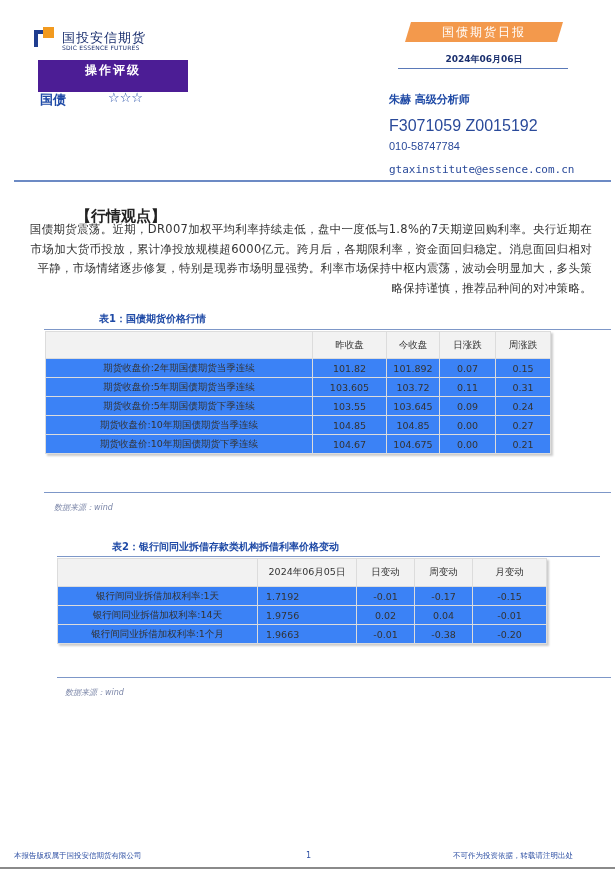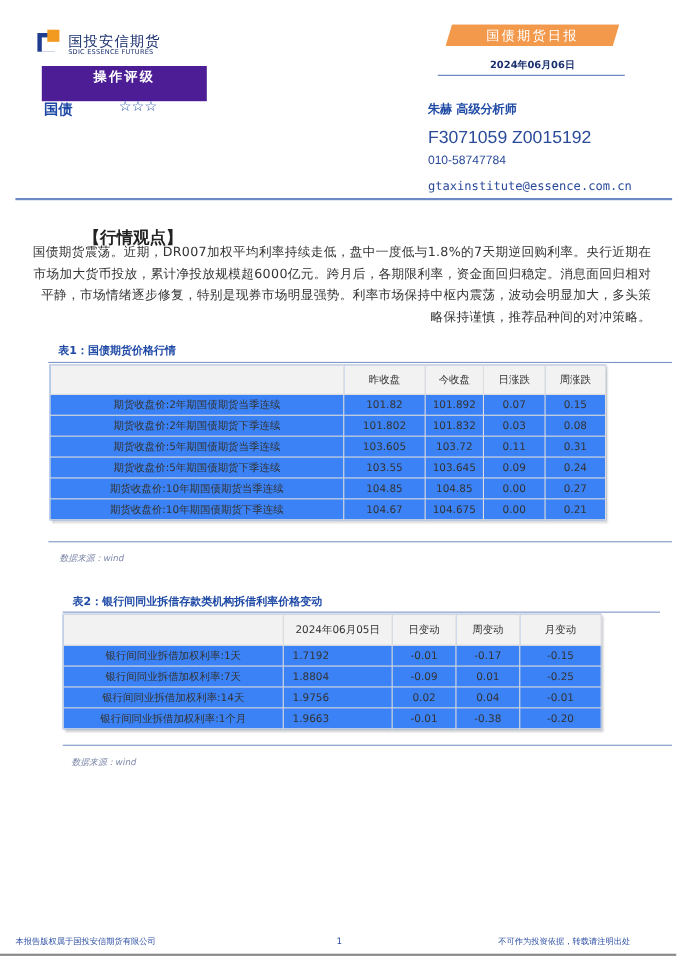--- a/index.html
+++ b/index.html
@@ -21,21 +21,21 @@
   .date-line { left:398px; top:68px; width:170px; height:1px; background:#5a79b8; }
   .analyst { left:389px; top:92px; font-size:11px; font-weight:bold; color:#1f4aa6; }
   .cert { left:389px; top:117px; font-size:16px; color:#2a4a9a; font-family:Liberation Sans, sans-serif; }
   .phone { left:389px; top:140px; font-size:11px; color:#2a4a9a; font-family:Liberation Sans, sans-serif; }
   .email { left:389px; top:163px; font-size:11px; color:#2a4a9a; font-family:"DejaVu Sans Mono", monospace; }
   .header-rule { left:14px; top:180px; width:597px; height:2px; background:#6c8ac4; }
   
   .view-heading { left:44px; top:207px; font-size:15px; font-weight:bold; color:#222;margin-left:32px; }
   .view-body { left:27px; top:220px; width:565px; font-size:11.5px; line-height:19.5px; color:#333; letter-spacing:0.3px;text-align:right; }
   
-  .tbl-caption { font-size:10px; font-weight:bold; color:#1f4aa6; }
+  .tbl-caption { font-size:10px; font-weight:bold; color:#1f4aa6;margin-left:46px; }
   .tbl-rule { height:1px; background:#7d97c8; }
   table.dt { border-collapse:collapse; position:absolute; font-size:9.5px; color:#333; box-shadow:2px 2px 2px #ccc; background:#3b82f6; }
   table.dt td, table.dt th { border:1px solid #dcdcdc; text-align:center; padding:0; font-weight:normal; }
   table.dt thead th { background:#f2f2f2; }
   .source { font-size:8px; font-style:italic; color:#7b86a8; }
   .footer-left { left:14px; top:851px; font-size:7.5px; color:#2d4fa3; }
   .footer-page { left:306px; top:851px; font-size:8px; color:#2d4fa3; }
   .footer-right { left:453px; top:851px; font-size:7.5px; color:#2d4fa3; }
   .footer-rule { left:0; top:867px; width:615px; height:2px; background:#8a8a8a; }
 </style>
@@ -86,27 +86,20 @@
   </thead>
   <tbody>
     <tr style="height:19px">
         <td>期货收盘价:2年期国债期货当季连续</td>
         <td>101.82</td>
         <td>101.892</td>
         <td>0.07</td>
         <td>0.15</td>
       </tr>
     <tr style="height:19px">
-        <td>期货收盘价:2年期国债期货下季连续</td>
-        <td>101.802</td>
-        <td>101.832</td>
-        <td>0.03</td>
-        <td>0.08</td>
-      </tr>
-    <tr style="height:19px">
         <td>期货收盘价:5年期国债期货当季连续</td>
         <td>103.605</td>
         <td>103.72</td>
         <td>0.11</td>
         <td>0.31</td>
       </tr>
     <tr style="height:19px">
         <td>期货收盘价:5年期国债期货下季连续</td>
         <td>103.55</td>
         <td>103.645</td>
@@ -153,27 +146,20 @@
   </thead>
   <tbody>
     <tr style="height:19px">
         <td>银行间同业拆借加权利率:1天</td>
         <td style="text-align:left;padding-left:8px">1.7192</td>
         <td>-0.01</td>
         <td>-0.17</td>
         <td>-0.15</td>
       </tr>
     <tr style="height:19px">
-        <td>银行间同业拆借加权利率:7天</td>
-        <td style="text-align:left;padding-left:8px">1.8804</td>
-        <td>-0.09</td>
-        <td>0.01</td>
-        <td>-0.25</td>
-      </tr>
-    <tr style="height:19px">
         <td>银行间同业拆借加权利率:14天</td>
         <td style="text-align:left;padding-left:8px">1.9756</td>
         <td>0.02</td>
         <td>0.04</td>
         <td>-0.01</td>
       </tr>
     <tr style="height:19px">
         <td>银行间同业拆借加权利率:1个月</td>
         <td style="text-align:left;padding-left:8px">1.9663</td>
         <td>-0.01</td>

